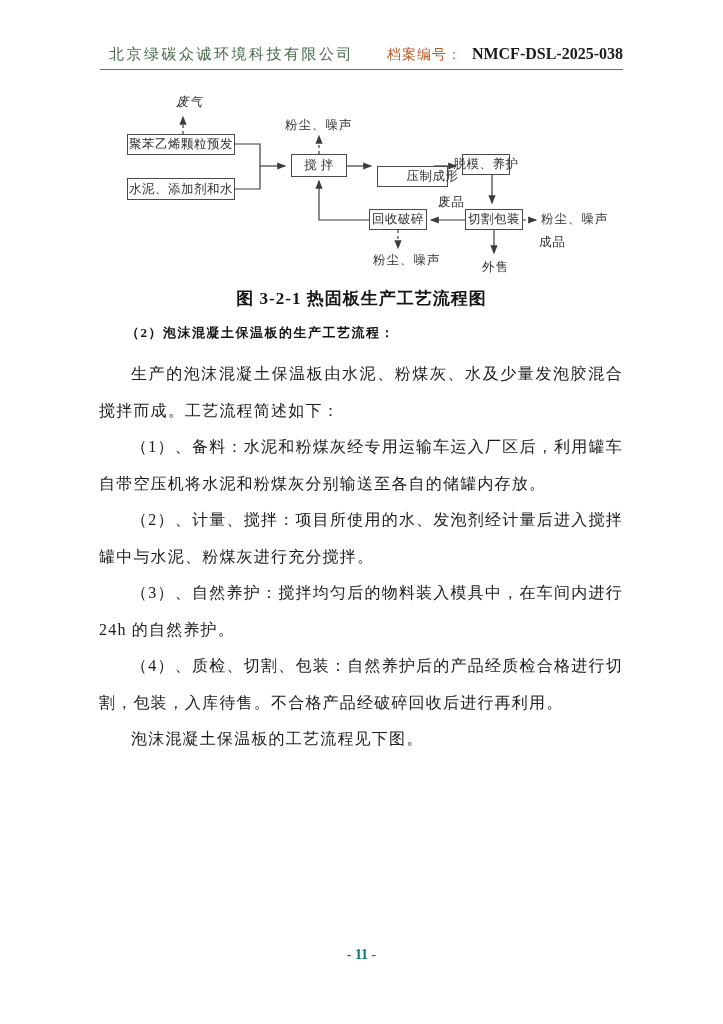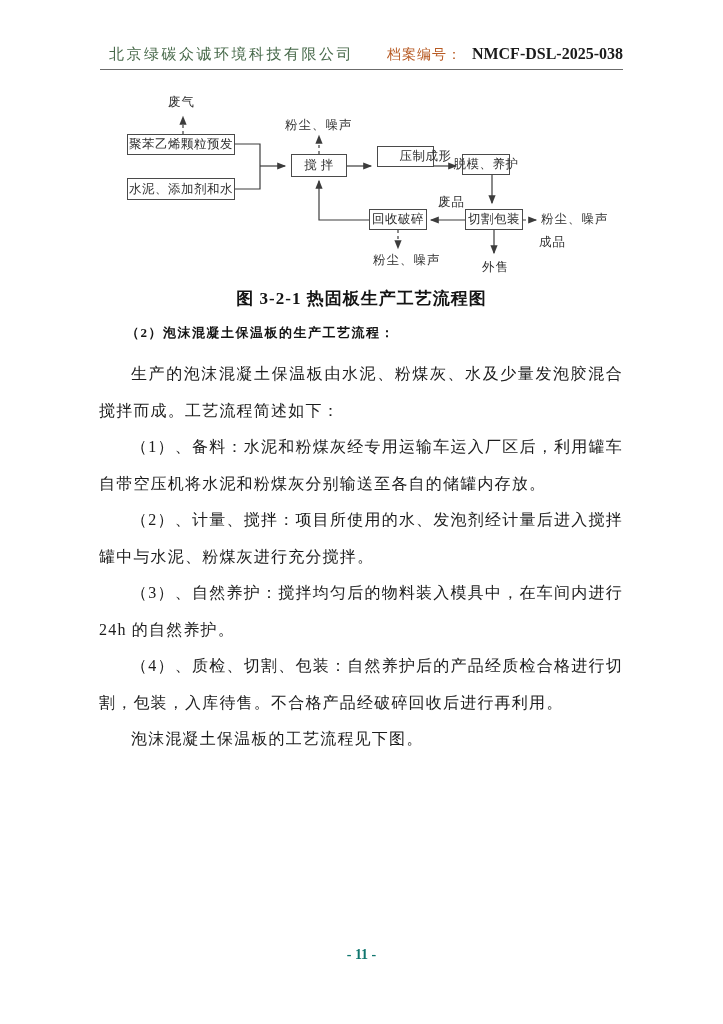--- a/index.html
+++ b/index.html
@@ -170,26 +170,26 @@
 
         <path d="M423,130 H436" stroke-dasharray="3,3" marker-end="url(#arr)"></path>
 
         <path d="M394,140 V163" marker-end="url(#arr)"></path>
       </g>
     </svg>
 
     <div class="fc-box" style="left:27px; top:44px; width:108px; height:21px;">聚苯乙烯颗粒预发</div>
     <div class="fc-box" style="left:27px; top:88px; width:108px; height:22px;">水泥、添加剂和水</div>
     <div class="fc-box" style="left:191px; top:64px; width:56px; height:23px;">搅  拌</div>
-    <div class="fc-box" style="left:277px; top:56px; width:57px; height:21px;padding-left:40px;">压制成形</div>
+    <div class="fc-box" style="left:277px; top:76px; width:71px; height:21px;padding-left:40px;">压制成形</div>
     <div class="fc-box" style="left:362px; top:64px; width:48px; height:21px;">脱模、养护</div>
     <div class="fc-box" style="left:269px; top:119px; width:58px; height:21px;">回收破碎</div>
     <div class="fc-box" style="left:365px; top:119px; width:58px; height:21px;">切割包装</div>
 
-    <div class="fc-label" style="left:68px; top:6px;">废气</div>
+    <div class="fc-label" style="left:76px; top:6px;font-style:italic;">废气</div>
     <div class="fc-label" style="left:185px; top:29px;">粉尘、噪声</div>
     <div class="fc-label" style="left:338px; top:106px;">废品</div>
     <div class="fc-label" style="left:441px; top:123px;">粉尘、噪声</div>
     <div class="fc-label" style="left:399px; top:146px;margin-left:40px;">成品</div>
     <div class="fc-label" style="left:382px; top:171px;">外售</div>
     <div class="fc-label" style="left:273px; top:164px;">粉尘、噪声</div>
   </div>
 
   <div class="caption">图 3-2-1 热固板生产工艺流程图</div>
 

